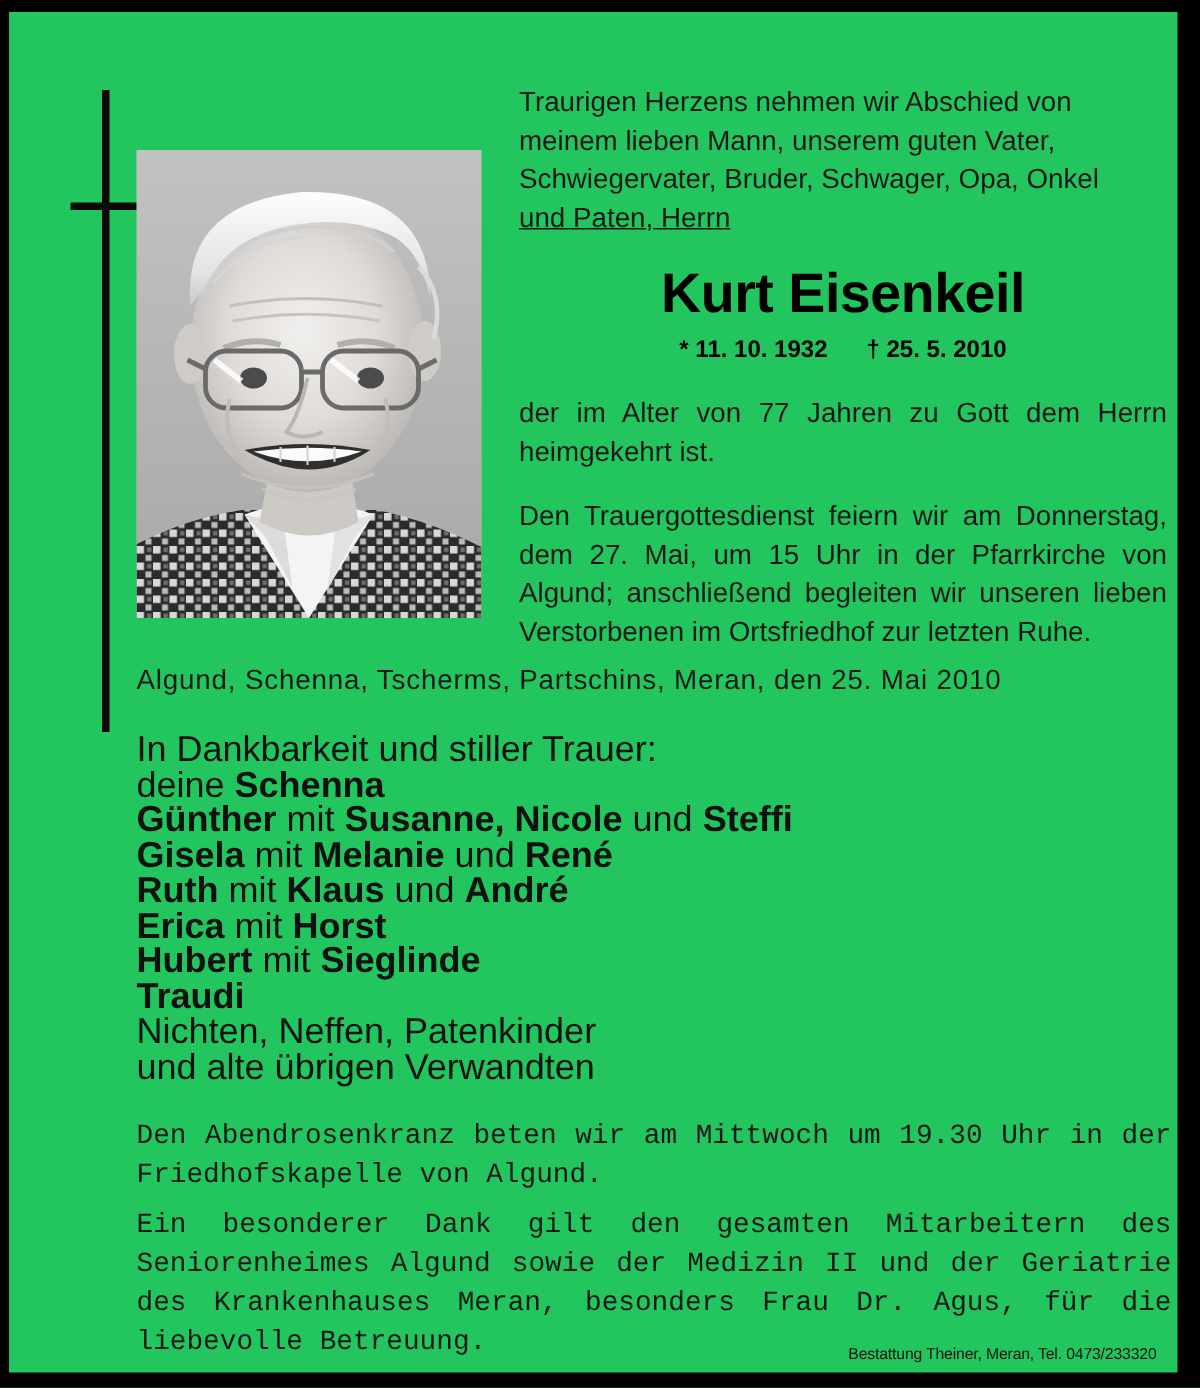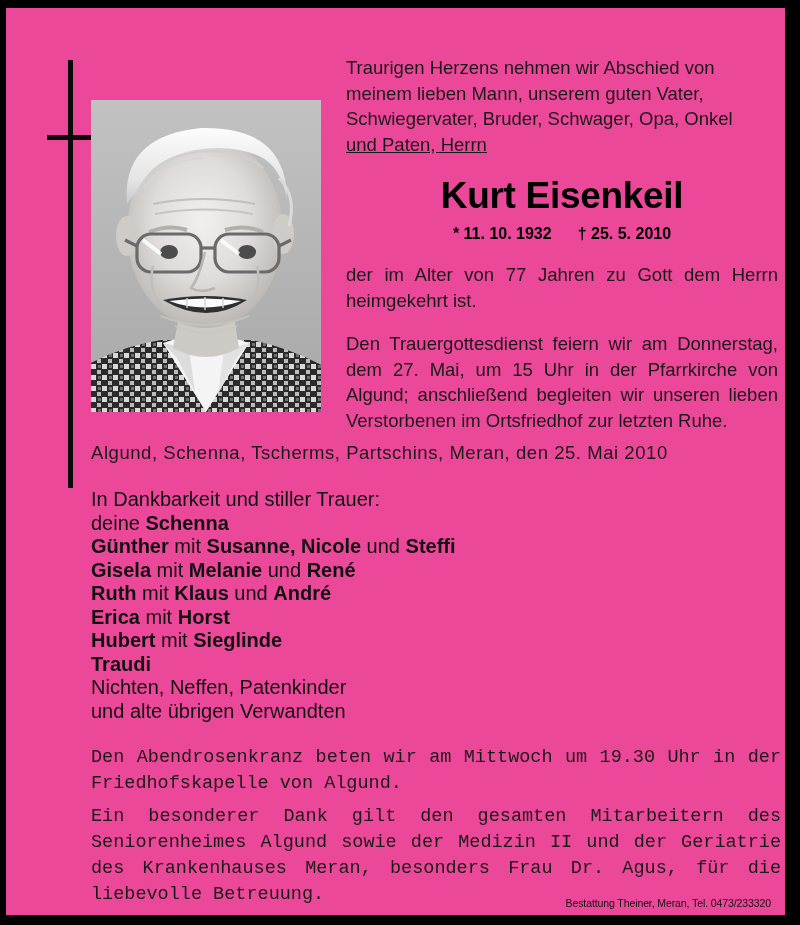--- a/index.html
+++ b/index.html
@@ -13,21 +13,21 @@
     overflow: hidden;
     font-family: "Liberation Sans", sans-serif;
   }
 
   .notice {
     position: absolute;
     left: 6px;
     top: 8px;
     width: 779px;
     height: 907px;
-    background: #ec4899;
+    background: #22c55e;
     box-sizing: border-box;
     overflow: hidden;
   }
 
   
   .cross {
     position: absolute;
     left: 41px;
     top: 44px;
     width: 56px;
@@ -110,21 +110,21 @@
   .places {
     font-size: 18.5px;
     line-height: 26px;
     color: #1a1a1a;
     margin: 0;
     letter-spacing: 0.55px;
   }
 
   .mourners {
     margin-top: 22px;
-    font-size: 20px;
+    font-size: 24px;
     line-height: 23.5px;
     color: #111111;
   }
   .mourners .row { white-space: nowrap; }
   .mourners b { font-weight: bold; }
 
   .closing {
     margin-top: 22px;
     font-size: 18.5px;
     line-height: 26px;

